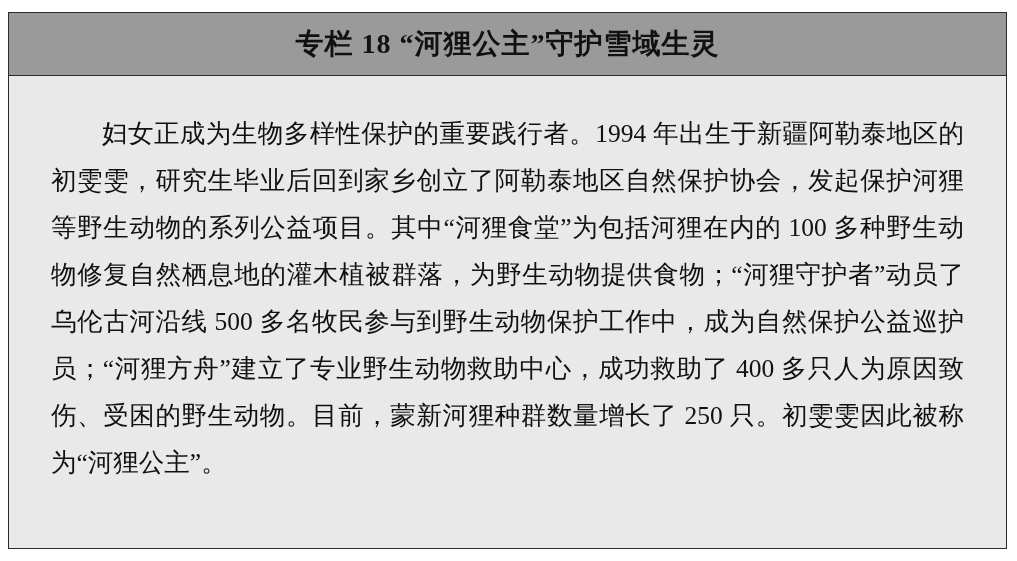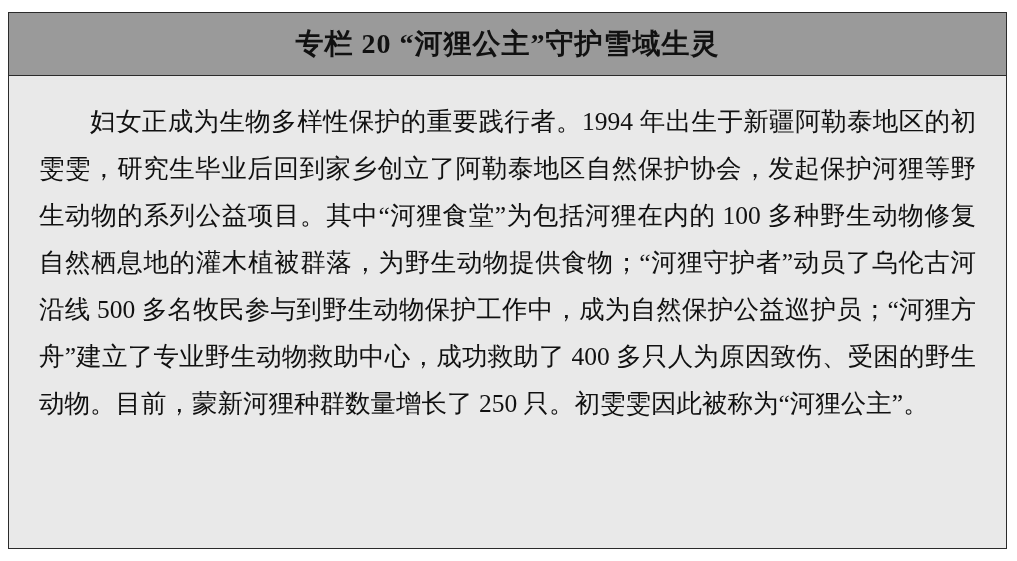--- a/index.html
+++ b/index.html
@@ -43,33 +43,33 @@
     white-space: nowrap;
     font-family: "Liberation Serif", "DejaVu Serif", serif;
   }
   .box-body {
     flex: 1 1 auto;
     padding: 22px 30px 18px 30px;
     box-sizing: border-box;
     background: #e9e9e9;
   }
   .para {
-    margin: 0;
+    margin: 12px;
     font-size: 25.5px;
     line-height: 47px;
     color: #111111;
     text-align: justify;
     text-indent: 2em;
     text-justify: inter-ideograph;
     font-family: "Liberation Serif", "DejaVu Serif", serif;
   }
 </style>
 </head>
 <body>
 
 <div class="box">
   <div class="box-header">
-    <div class="box-title">专栏 20   “河狸公主”守护雪域生灵</div>
+    <div class="box-title">专栏 18   “河狸公主”守护雪域生灵</div>
   </div>
   <div class="box-body">
     <p class="para">妇女正成为生物多样性保护的重要践行者。1994 年出生于新疆阿勒泰地区的初雯雯，研究生毕业后回到家乡创立了阿勒泰地区自然保护协会，发起保护河狸等野生动物的系列公益项目。其中“河狸食堂”为包括河狸在内的 100 多种野生动物修复自然栖息地的灌木植被群落，为野生动物提供食物；“河狸守护者”动员了乌伦古河沿线 500 多名牧民参与到野生动物保护工作中，成为自然保护公益巡护员；“河狸方舟”建立了专业野生动物救助中心，成功救助了 400 多只人为原因致伤、受困的野生动物。目前，蒙新河狸种群数量增长了 250 只。初雯雯因此被称为“河狸公主”。</p>
   </div>
 </div>
 
 </body></html>

